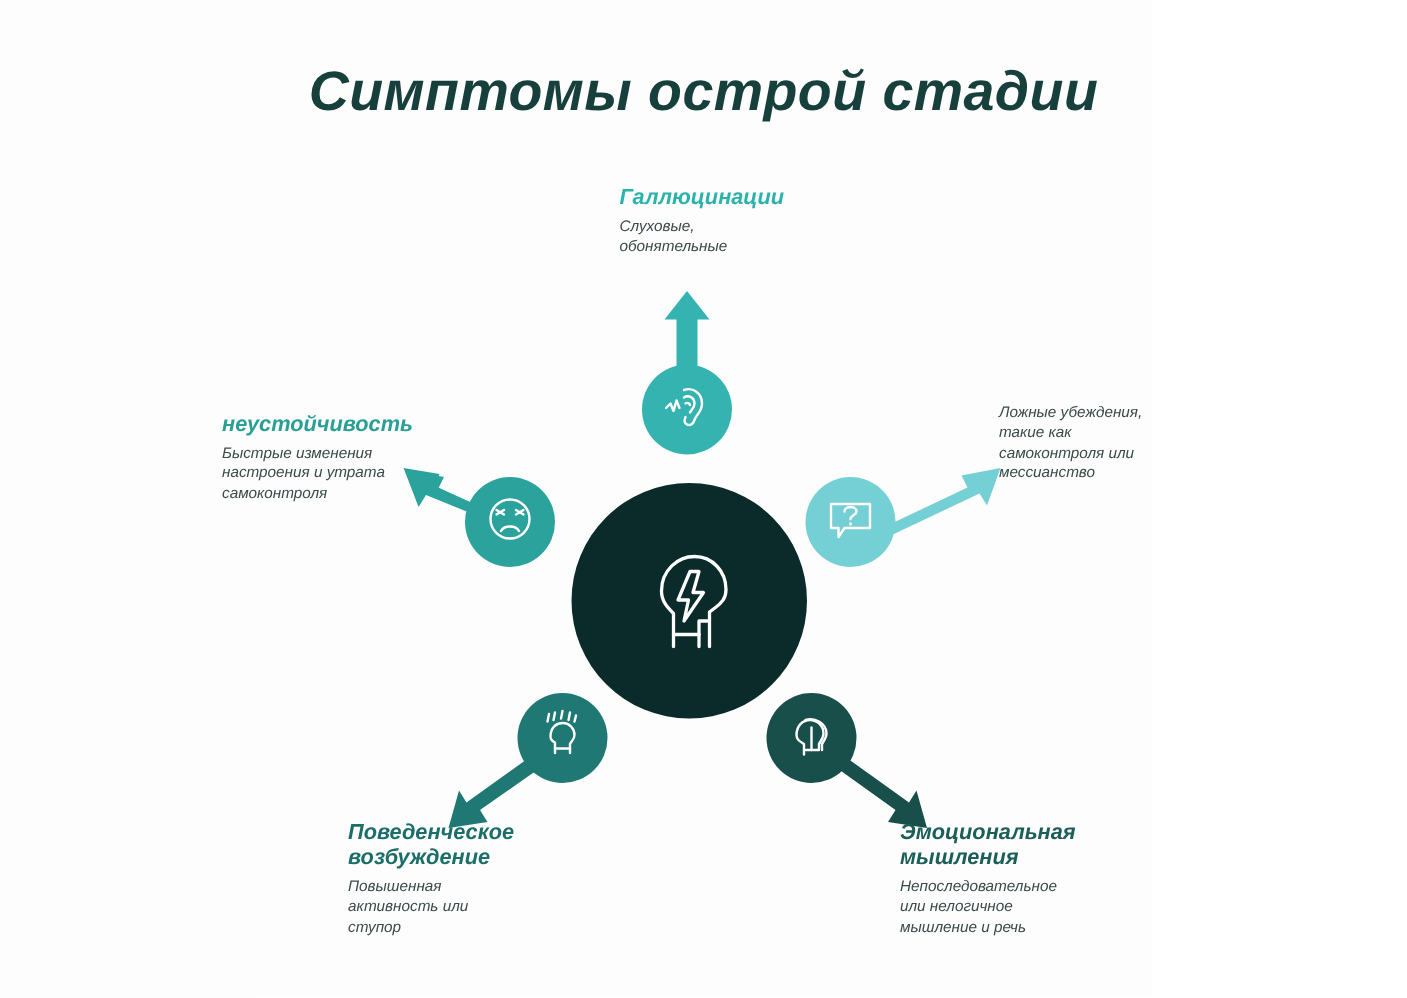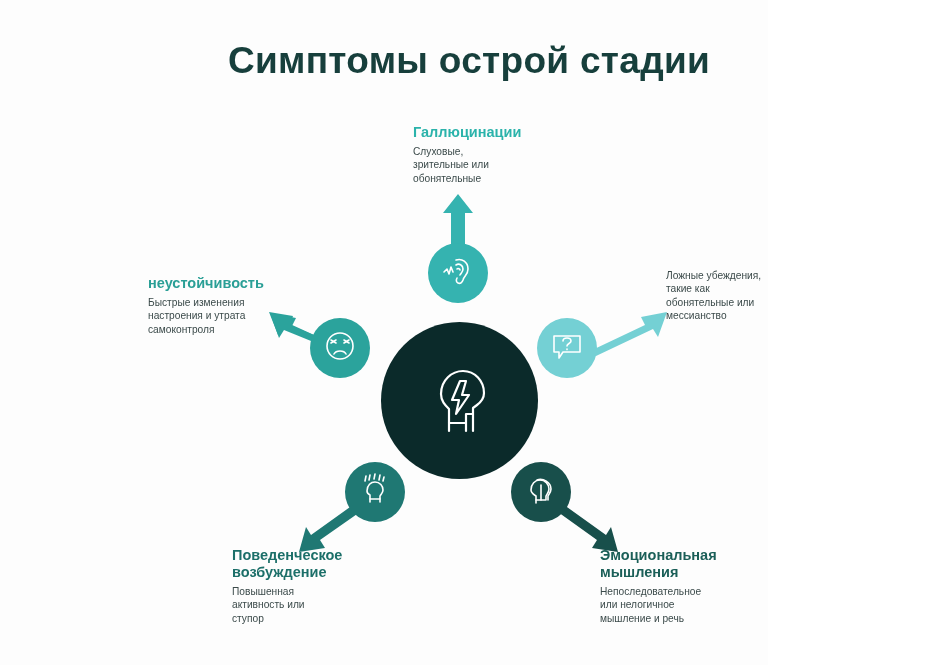--- a/index.html
+++ b/index.html
@@ -10,20 +10,21 @@
   body {
     font-family: "Liberation Sans", "DejaVu Sans", sans-serif;
     -webkit-font-smoothing: antialiased;
   }
   #canvas {
     position: relative;
     width: 768px;
     height: 665px;
     background: #fdfdfd;
     overflow: hidden;
+    font-style: italic;
   }
   .title {
     position: absolute;
     left: 0;
     top: 40px;
     width: 938px;
     text-align: center;
     font-size: 37px;
     font-weight: bold;
     letter-spacing: 0.3px;
@@ -201,41 +202,40 @@
         <path d="M12 27 L12 30"></path>
         <path d="M17 12 L17 27"></path>
       </svg>
     </span>
   </div>
 
   <div class="callout c-hallucinations">
     <div class="c-head">Галлюцинации</div>
     <div class="c-body">
       <div>Слуховые,</div>
-      <div>зрительные или</div>
       <div>обонятельные</div>
     </div>
   </div>
 
   <div class="callout c-emotional">
     <div class="c-head">
       <div>неустойчивость</div>
     </div>
     <div class="c-body">
       <div>Быстрые изменения</div>
       <div>настроения и утрата</div>
       <div>самоконтроля</div>
     </div>
   </div>
 
   <div class="callout c-delusions">
     <div class="c-body">
       <div>Ложные убеждения,</div>
       <div>такие как</div>
-      <div>обонятельные или</div>
+      <div>самоконтроля или</div>
       <div>мессианство</div>
     </div>
   </div>
 
   <div class="callout c-behavior">
     <div class="c-head">
       <div>Поведенческое</div>
       <div>возбуждение</div>
     </div>
     <div class="c-body">

